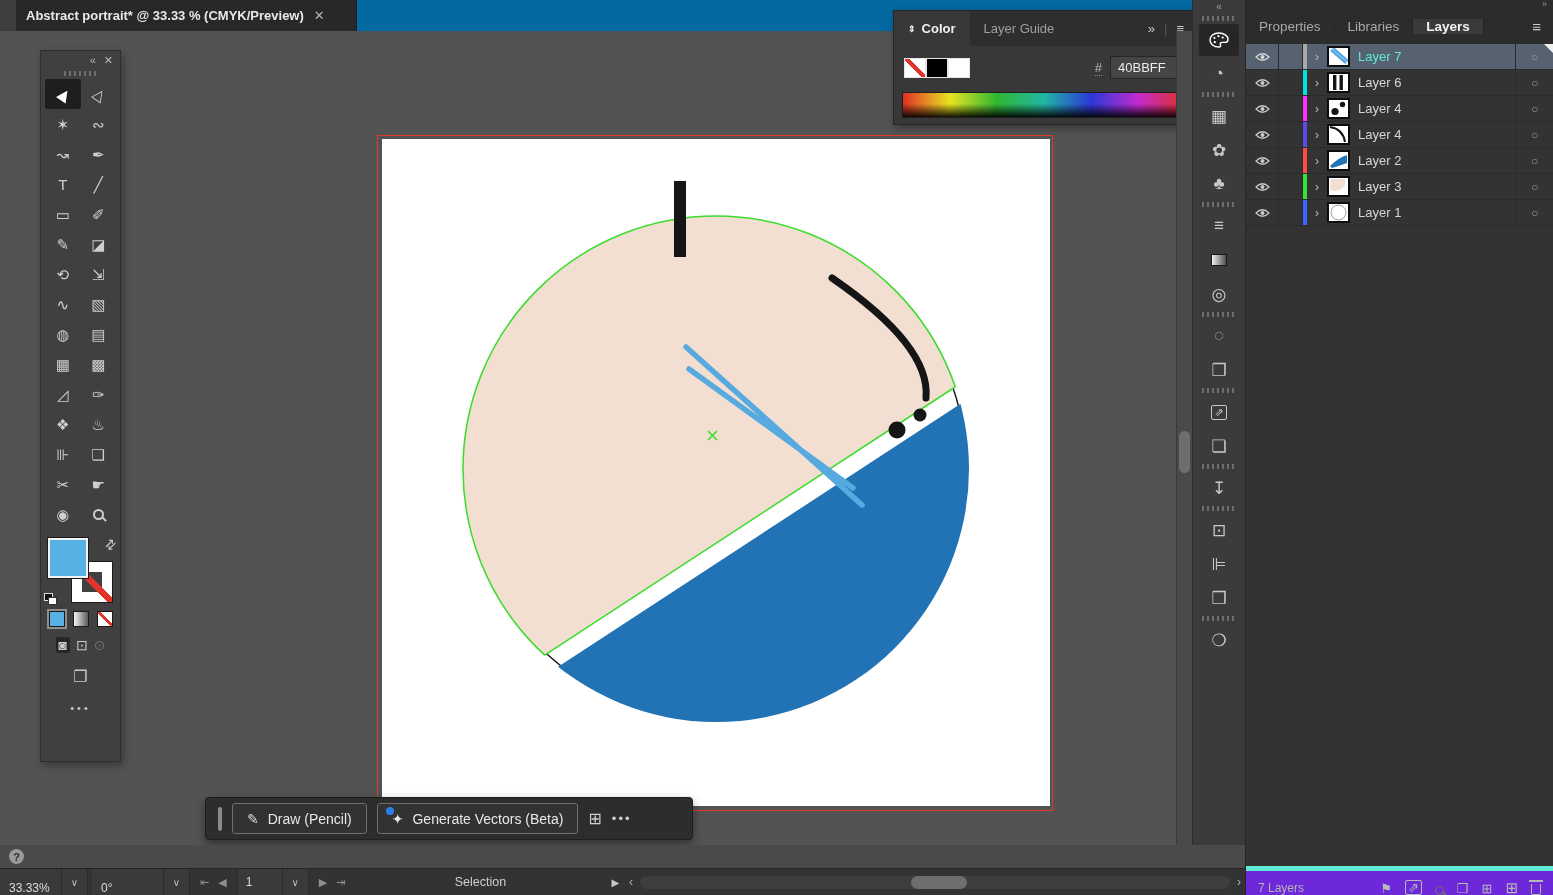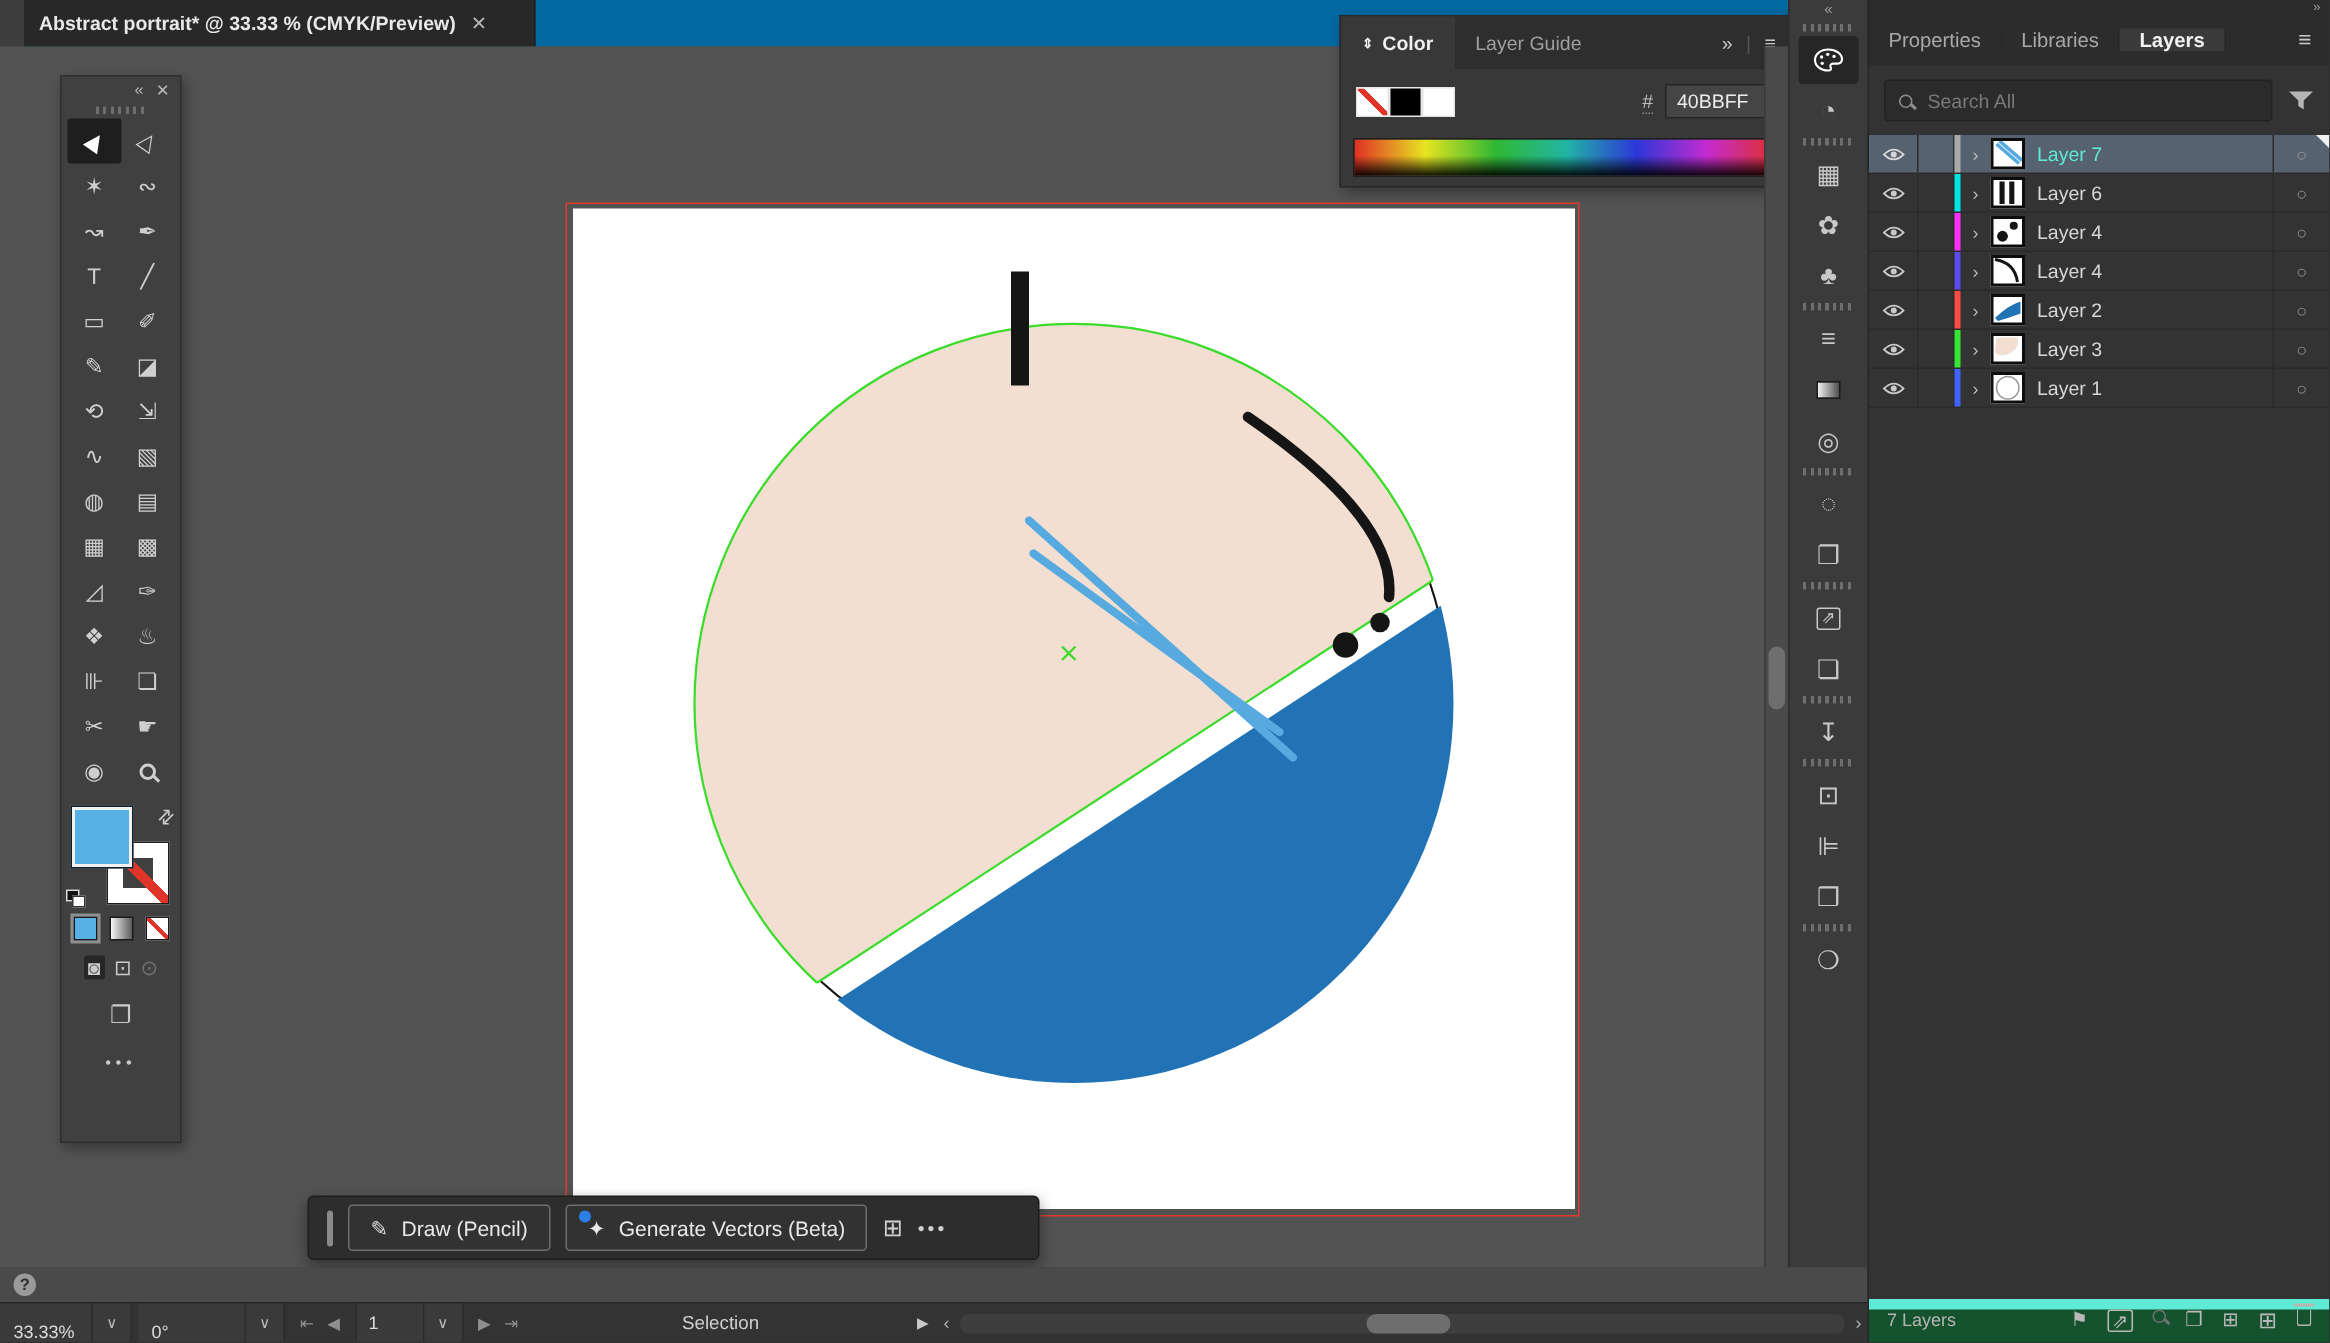--- a/index.html
+++ b/index.html
@@ -117,22 +117,22 @@
               border-right:1px solid #2a2a2a;}
   .lrow .lockc{width:24px;align-self:stretch;border-right:1px solid #2a2a2a;}
   .lrow .cbar{width:4px;align-self:stretch;}
   .lrow .chev{width:20px;text-align:center;color:#bdbdbd;font-size:12px;}
   .lthumb{width:23px;height:21px;background:#fff;border:2px solid #0d0d0d;margin-right:8px;position:relative;overflow:hidden;}
   .lname{font-size:13px;color:#d6d6d6;flex:1;}
   .targetc{width:38px;align-self:stretch;border-left:1px solid #2a2a2a;display:flex;align-items:center;
            justify-content:center;color:#9c9c9c;font-size:12px;}
   .selcorner{position:absolute;right:0;top:0;width:0;height:0;
              border-left:9px solid transparent;border-top:9px solid #f0f0f0;}
-  .lp-footer{position:absolute;left:0;right:0;bottom:0;height:29px;border-top:7px solid #5eead4;background:#14532d;
-             display:flex;align-items:flex-start;padding:0 12px;gap:13px;}
+  .lp-footer{position:absolute;left:0;right:0;bottom:0;height:29px;border-top:5px solid #5eead4;background:#6d28d9;
+             display:flex;align-items:flex-end;padding:0 12px;gap:13px;}
   .lp-count{font-size:12px;color:#b5b5b5;margin-right:auto;}
   .fico{color:#b9b9b9;font-size:13px;line-height:1;}
   .trash{width:10px;height:11px;border:1.4px solid #b5b5b5;border-top:none;border-radius:0 0 2px 2px;position:relative;display:inline-block;}
   .trash::before{content:"";position:absolute;top:-4px;left:-3px;right:-3px;height:1.6px;background:#b5b5b5;}
   .mag.sm{width:9px;height:9px;border-width:1.5px;border-color:#8e8e8e;}
   .mag.sm::after{background:#8e8e8e;width:5px;right:-4px;bottom:-1px;}
   .mag.foot{border-color:#707070;}
   .mag.foot::after{background:#707070;}
 
   
@@ -505,29 +505,20 @@
           <span>Libraries</span>
         </div>
       <div class="lp-tab active">
           <span>Layers</span>
         </div>
       <div class="sp"></div>
       <div class="lp-menu">
           <span>≡</span>
         </div>
     </div>
-    <div class="searchrow">
-      <div class="searchbox">
-        <span class="mag sm"></span>
-        <input placeholder="Search All" style="">
-      </div>
-      <svg width="18" height="14" viewBox="0 0 18 14">
-        <path d="M1,1 H17 L10.8,7 V13 L7.2,10.6 V7 Z" fill="#b5b5b5"></path>
-      </svg>
-    </div>
 
     <div class="lrow selected">
       <span class="eyec">
           <svg width="15" height="10" viewBox="0 0 15 10">
             <path d="M1,5 Q7.5,-1.5 14,5 Q7.5,11.5 1,5 Z" fill="none" stroke="#d6d6d6" stroke-width="1.2"></path>
             <circle cx="7.5" cy="5" r="2" fill="#d6d6d6"></circle>
           </svg>
         </span>
       <span class="lockc"></span>
       <span class="cbar" style="background-color: rgb(169, 169, 169);"></span>

